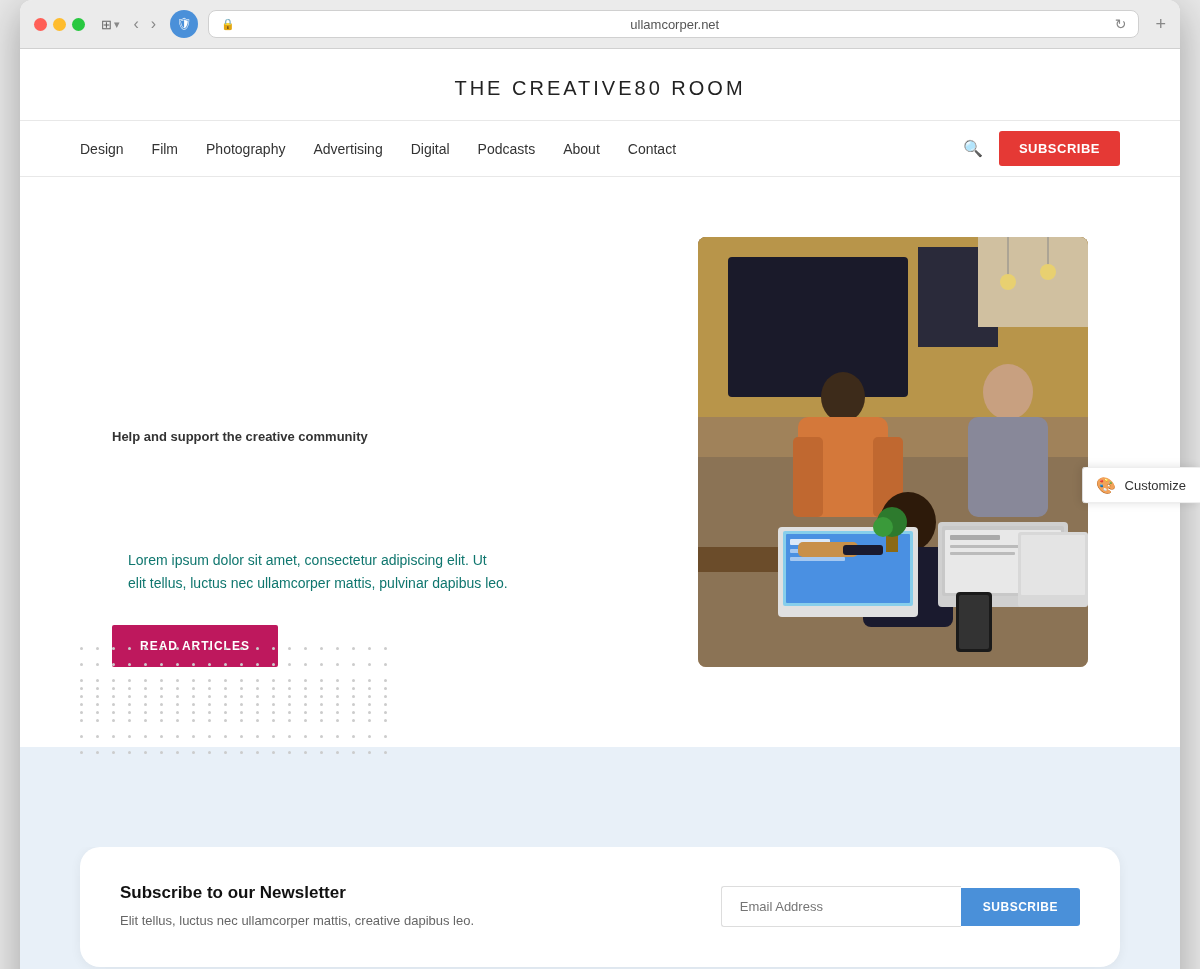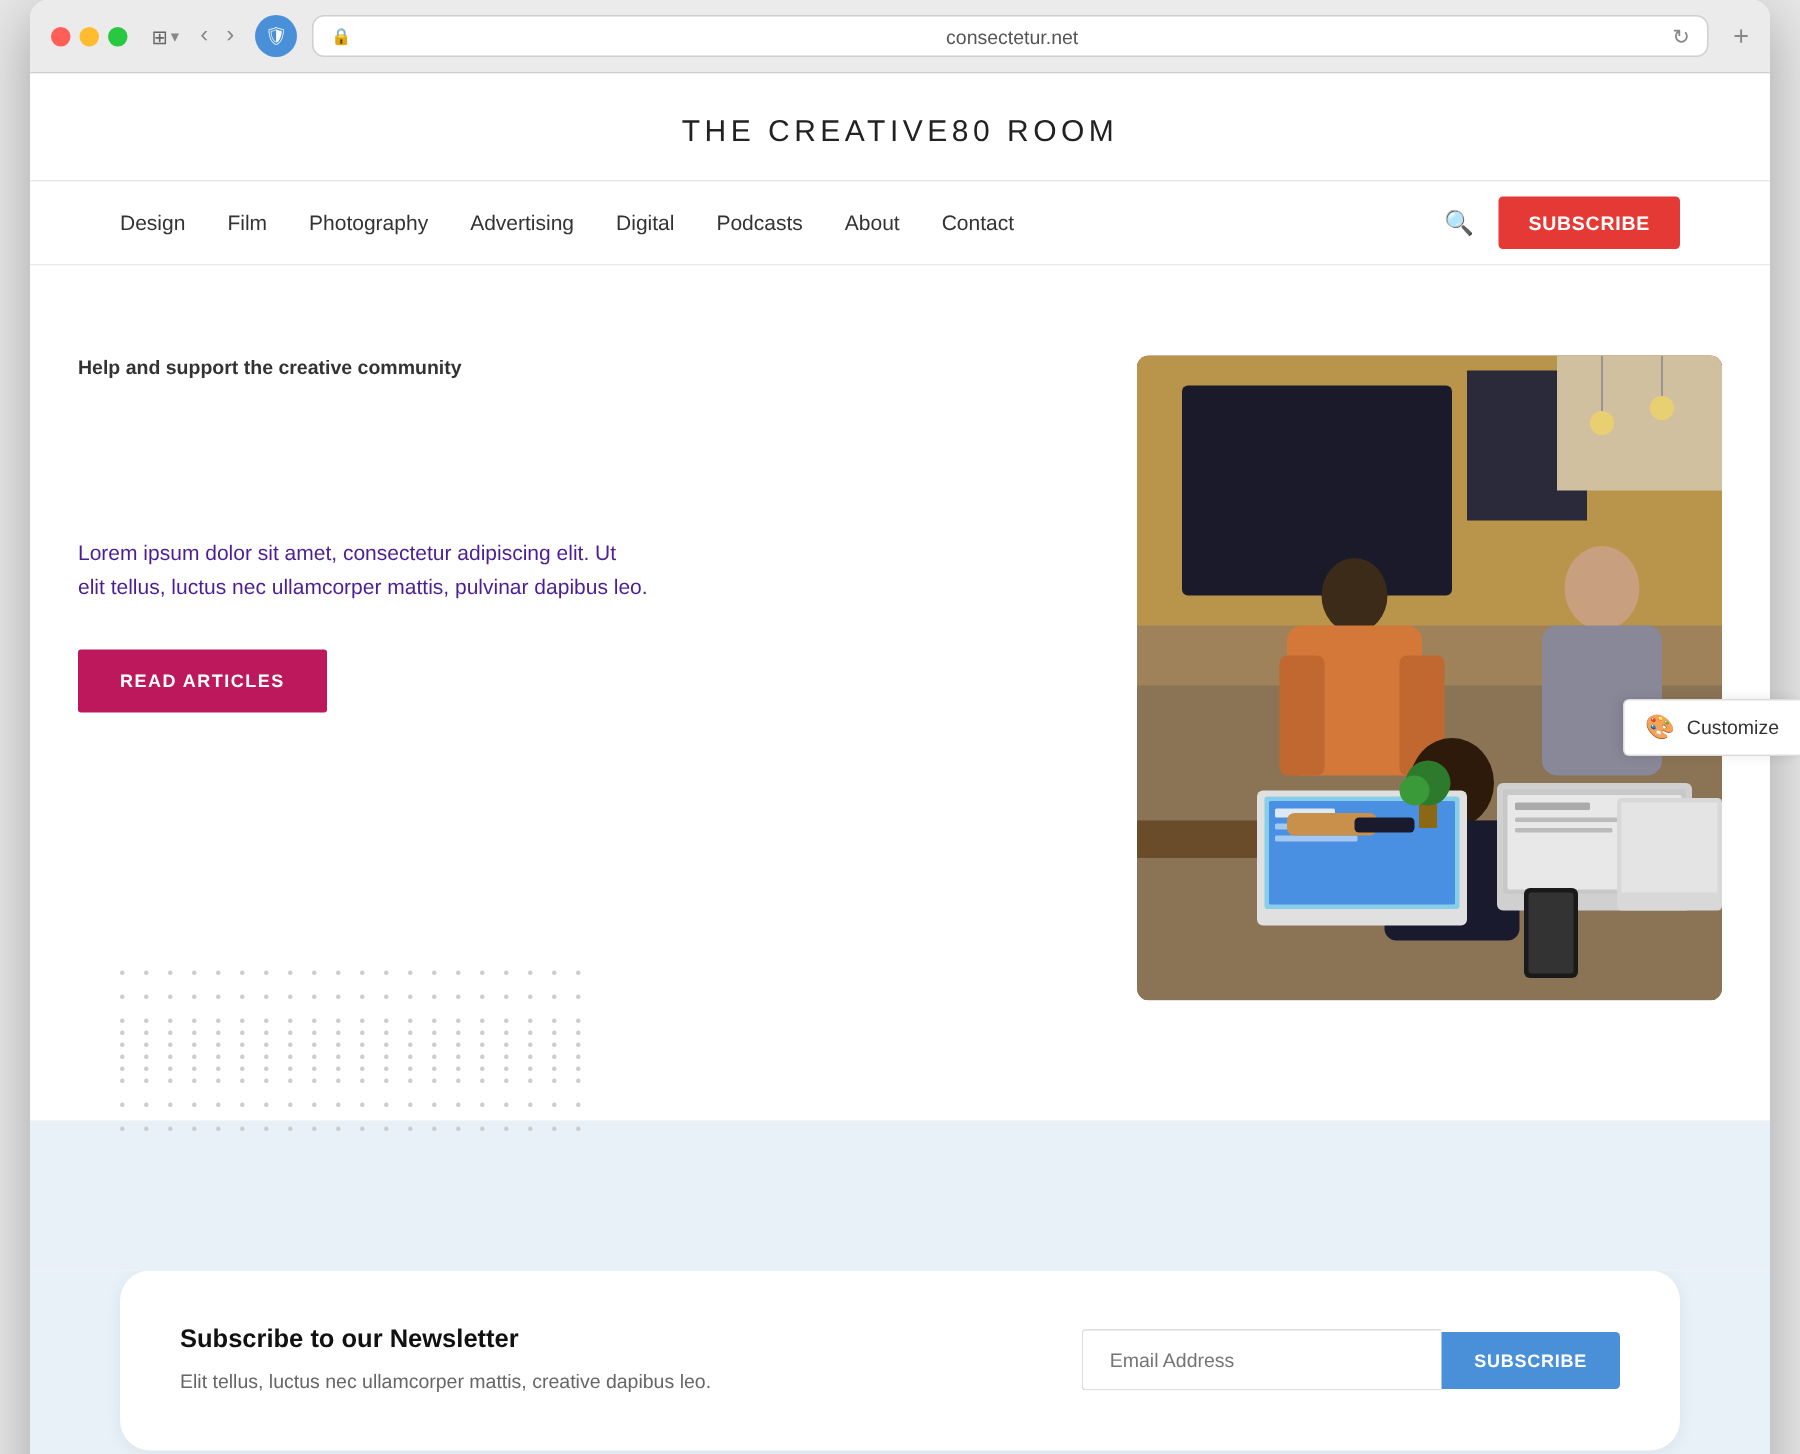--- a/index.html
+++ b/index.html
@@ -107,22 +107,22 @@
       font-size: 13px;
       font-weight: 600;
       letter-spacing: 0.5px;
       cursor: pointer;
       border-radius: 3px;
     }
 
     
     .hero-section {
       display: flex;
-      align-items: flex-start;
-      padding: 60px 32px 0;
+      align-items: flex-end;
+      padding: 60px 92px 0;
       min-height: 420px;
       position: relative;
       background: white;
     }
     .hero-content {
       flex: 0 0 480px;
       padding-right: 40px;
     }
     .hero-tagline {
       font-size: 13px;
@@ -133,24 +133,25 @@
     .hero-title {
       font-size: 62px;
       font-weight: 900;
       line-height: 1.05;
       color: #111;
       margin-bottom: 24px;
       font-family: Georgia, serif;
     }
     .hero-description {
       font-size: 14px;
-      color: #4c1d95;
+      color: #0f766e;
       line-height: 1.65;
       margin-bottom: 30px;
       max-width: 380px;
+      margin-left: 16px;
     }
     .read-articles-btn {
       background: #be185d;
       color: white;
       border: none;
       padding: 14px 28px;
       font-size: 12px;
       font-weight: 700;
       letter-spacing: 1px;
       cursor: pointer;
@@ -276,21 +277,21 @@
     </div>
     <div class="browser-nav-btns">
       <span class="browser-nav-btn">‹</span>
       <span class="browser-nav-btn">›</span>
     </div>
     <div class="browser-shield">
       <span>🛡</span>
     </div>
     <div class="browser-address-bar">
       <span class="address-lock">🔒</span>
-      <span class="address-text">consectetur.net</span>
+      <span class="address-text">ullamcorper.net</span>
       <span class="browser-refresh">↻</span>
     </div>
     <span class="browser-new-tab">+</span>
   </div>
 
   <div class="website">
 
     <header class="site-header">
       <h1 class="site-title">THE CREATIVE80 ROOM</h1>
     </header>

